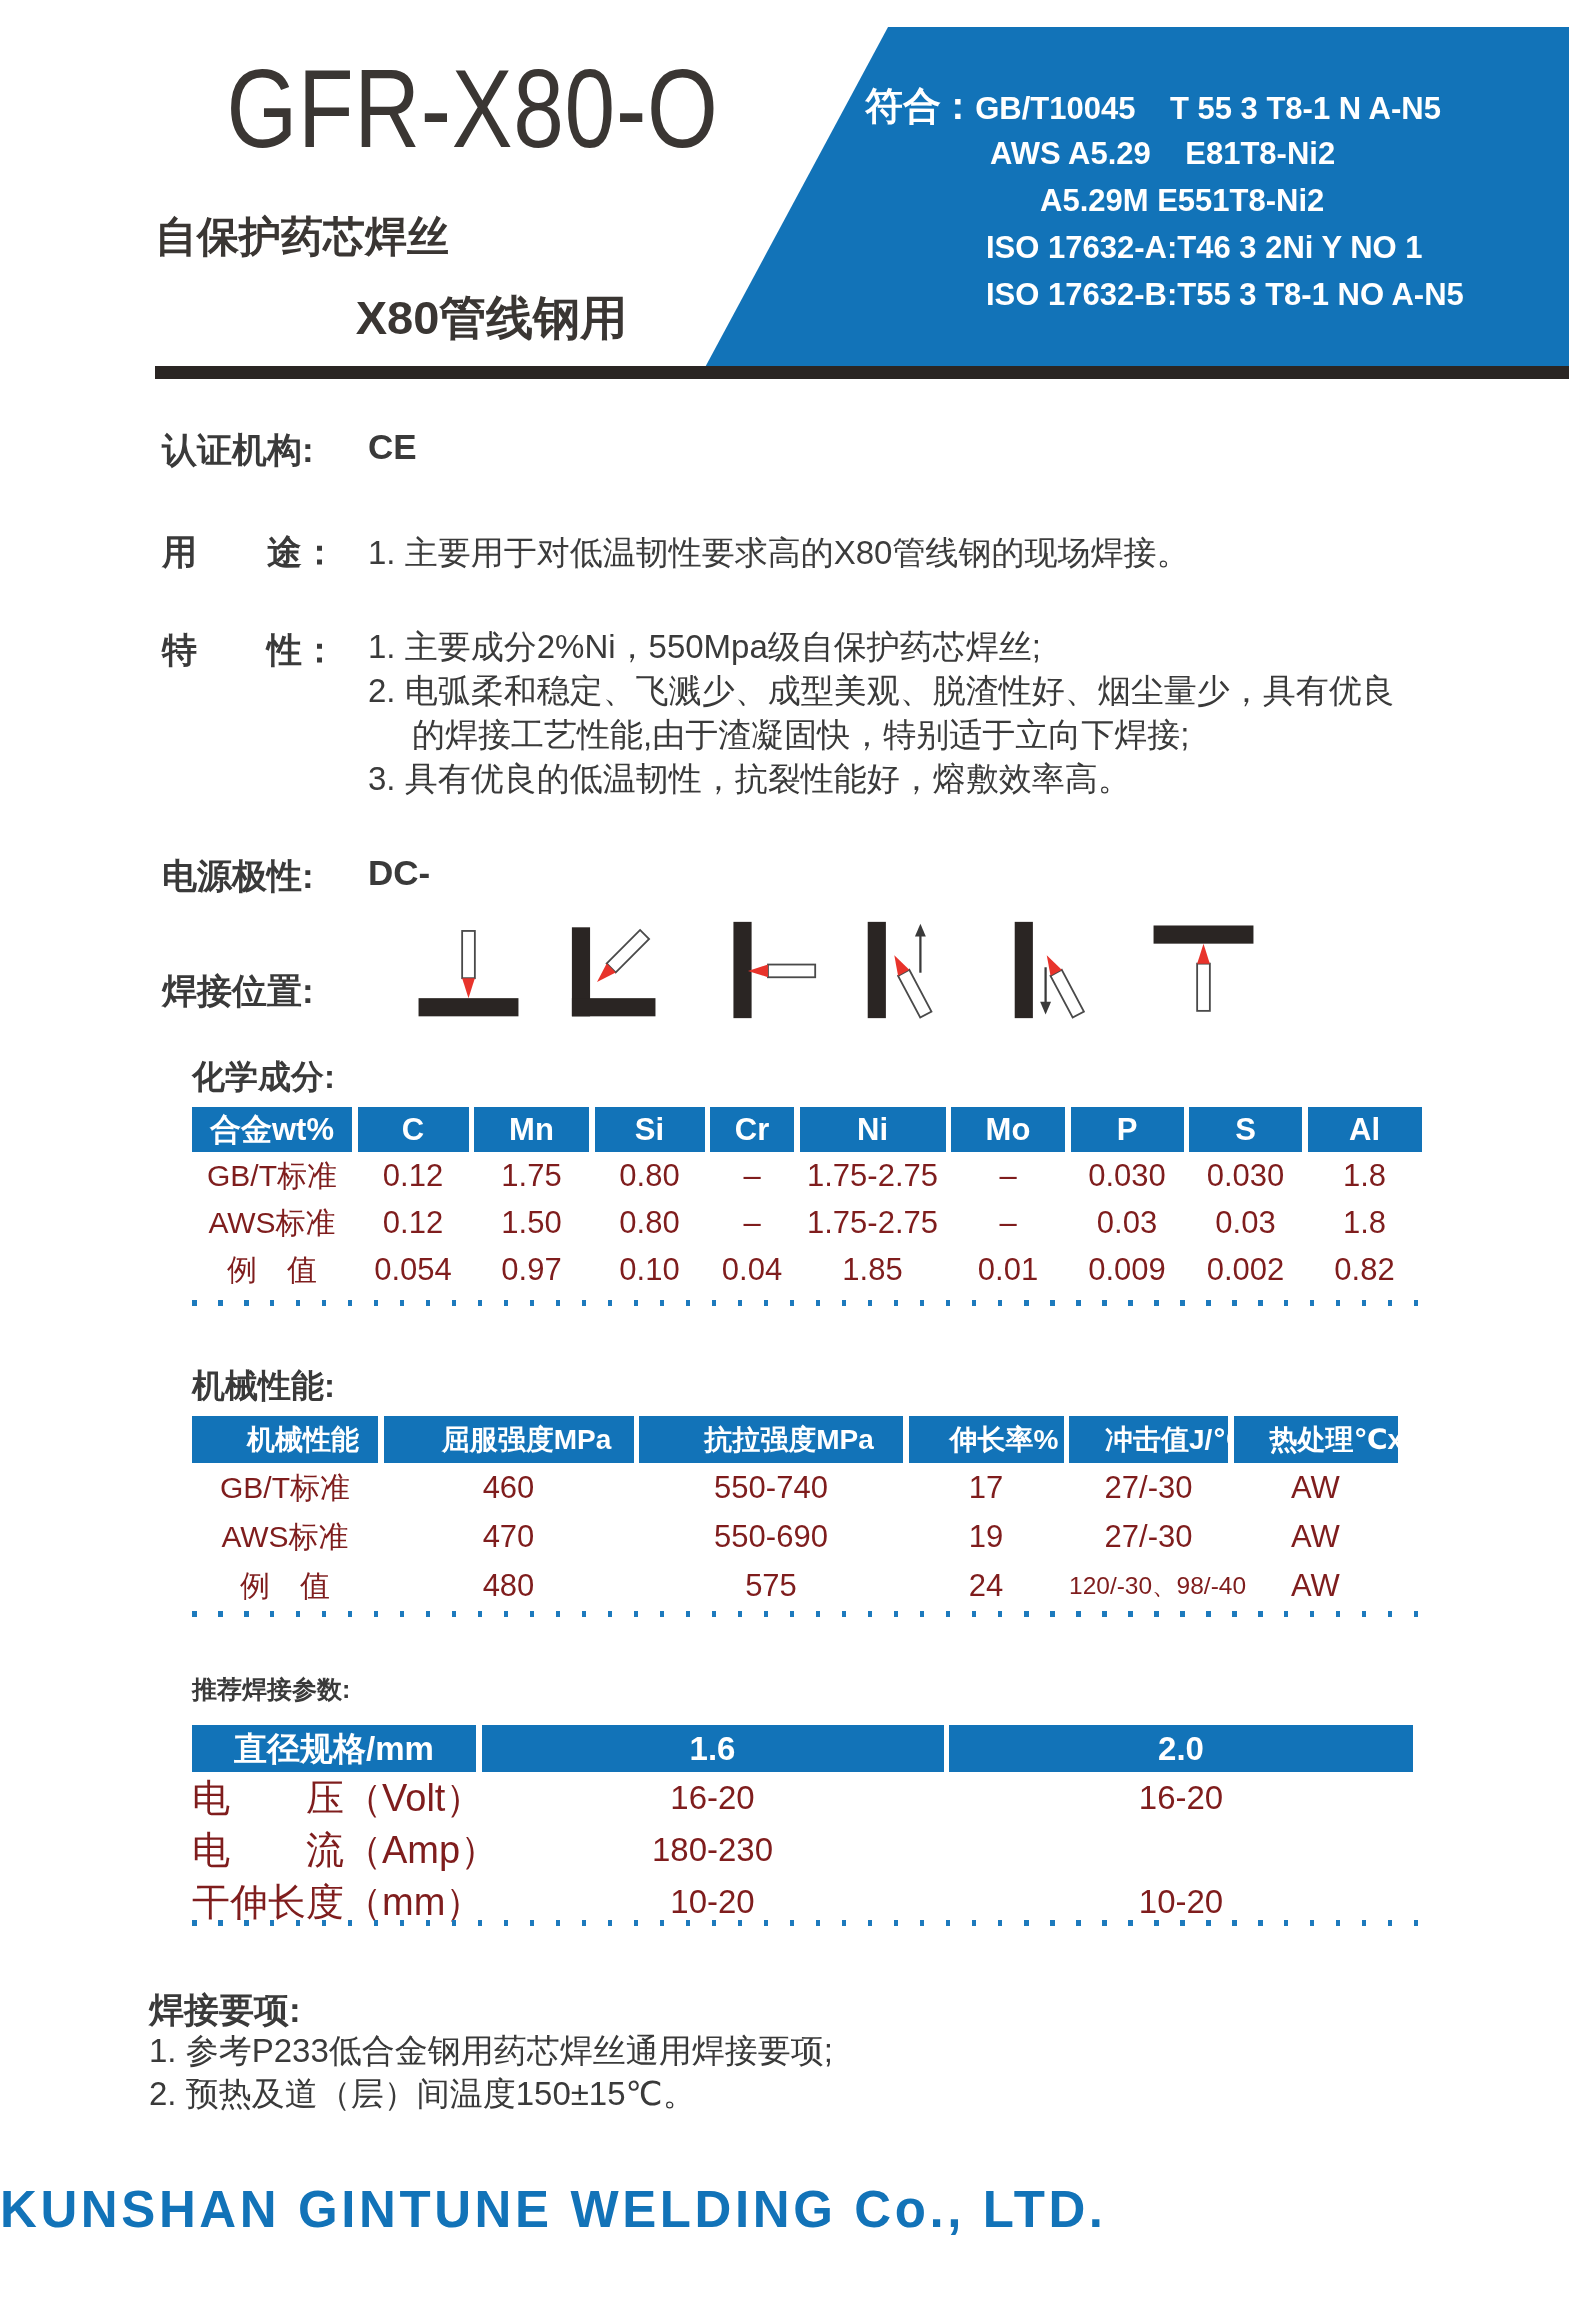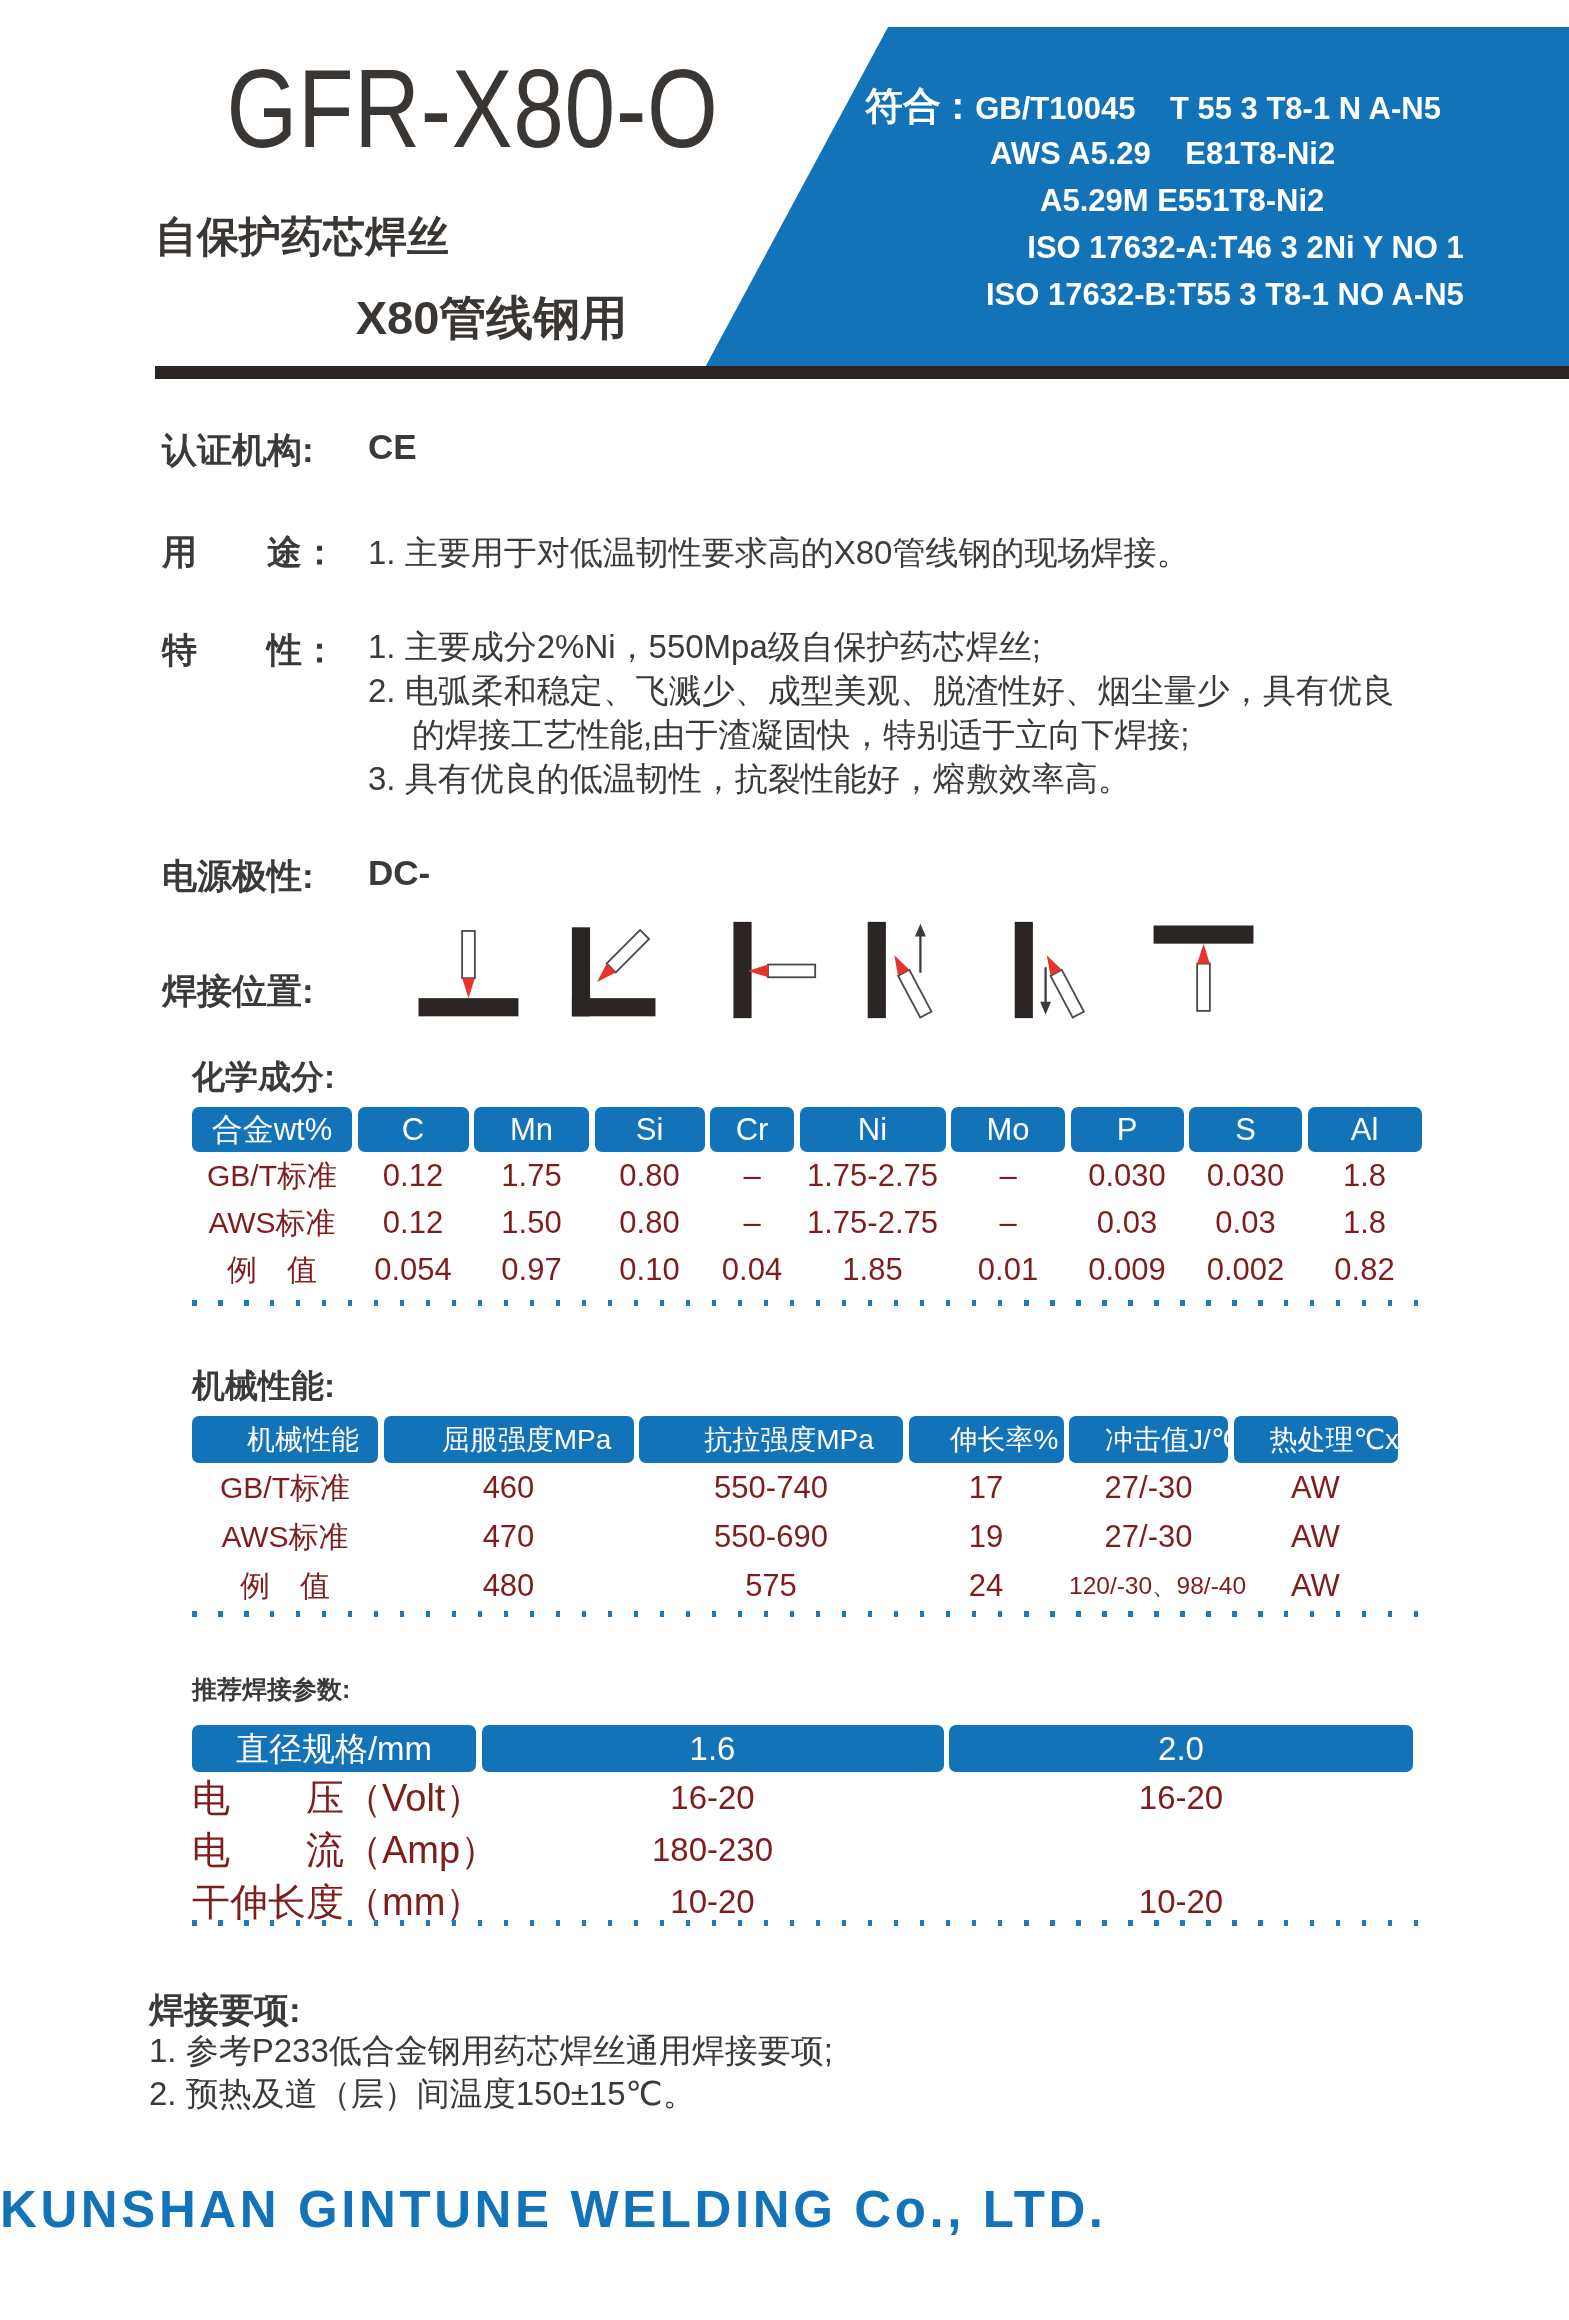--- a/index.html
+++ b/index.html
@@ -18,40 +18,40 @@
   .subtitle2{position:absolute;left:155px;top:287px;width:673px;text-align:center;
     font-size:47px;font-weight:700;color:#3a3633;}
   .compliance{
     position:absolute;left:545px;top:27px;width:1024px;height:339px;background:#1273b8;
     clip-path:polygon(33.5% 0,100% 0,100% 100%,15.7% 100%);
   }
   .compliance-inner{position:absolute;left:320px;top:56px;color:#fff;font-weight:700;}
   .cline{height:47px;line-height:47px;font-size:31px;white-space:pre;}
   .cline1{display:flex;align-items:baseline;}
   .clabel{font-size:38px;margin-right:11px;white-space:pre;}
-  .ind2{margin-left:125px;} .ind3{margin-left:175px;} .ind4{text-align:right;} .ind5{margin-left:121px;}
+  .ind2{margin-left:125px;} .ind3{margin-left:175px;} .ind4{margin-left:121px;} .ind5{margin-left:121px;}
   .black-bar{position:absolute;left:155px;top:366px;width:1415px;height:12.7px;background:#2a2523;}
 
   
   .lab{position:absolute;font-weight:700;font-size:35px;color:#3a3a3a;white-space:pre;}
   .val{position:absolute;font-weight:700;font-size:35px;color:#3a3a3a;white-space:pre;}
   .body-text{position:absolute;font-size:33px;color:#3c3c3c;white-space:pre;}
   .feature-lines div{height:44px;line-height:44px;font-size:33px;white-space:pre;}
   .feat-indent{margin-left:44px;}
   .dots{position:absolute;height:5.5px;left:192px;width:1226px;
     background-image:repeating-linear-gradient(90deg,#1d7abd 0 4.5px,transparent 4.5px 26px);}
 
   
   .tbl{position:absolute;left:192px;}
   .trow{display:grid;column-gap:5.5px;}
   .chem .trow{grid-template-columns:160px 111px 115px 110px 84px 146px 114px 113px 113px 114px;}
   .mech .trow{grid-template-columns:186px 250px 264px 155px 159px 164px;}
   .params .trow{grid-template-columns:284px 462px 464px;}
   .th{background:#1273b8;color:#fff;height:47px;line-height:47px;text-align:center;
-      font-weight:400;font-size:30px;overflow:hidden;white-space:pre;border-radius:7px;}
+      font-weight:700;font-size:30px;overflow:hidden;white-space:pre;}
   .chem .th{height:45px;line-height:45px;font-size:31px;}
   .mech .th{font-size:28px;padding-left:36px;}
   .params .th{font-size:33px;}
   .td{height:47px;line-height:47px;text-align:center;font-size:31px;color:#7f1d1d;white-space:pre;}
   .mech .td{height:49px;line-height:49px;}
   .params .td{height:52px;line-height:52px;font-size:33px;}
   .rowlab{font-size:30px;}
   .params .rowlab{text-align:left;font-size:38px;}
   .small{font-size:24.5px;}
 

